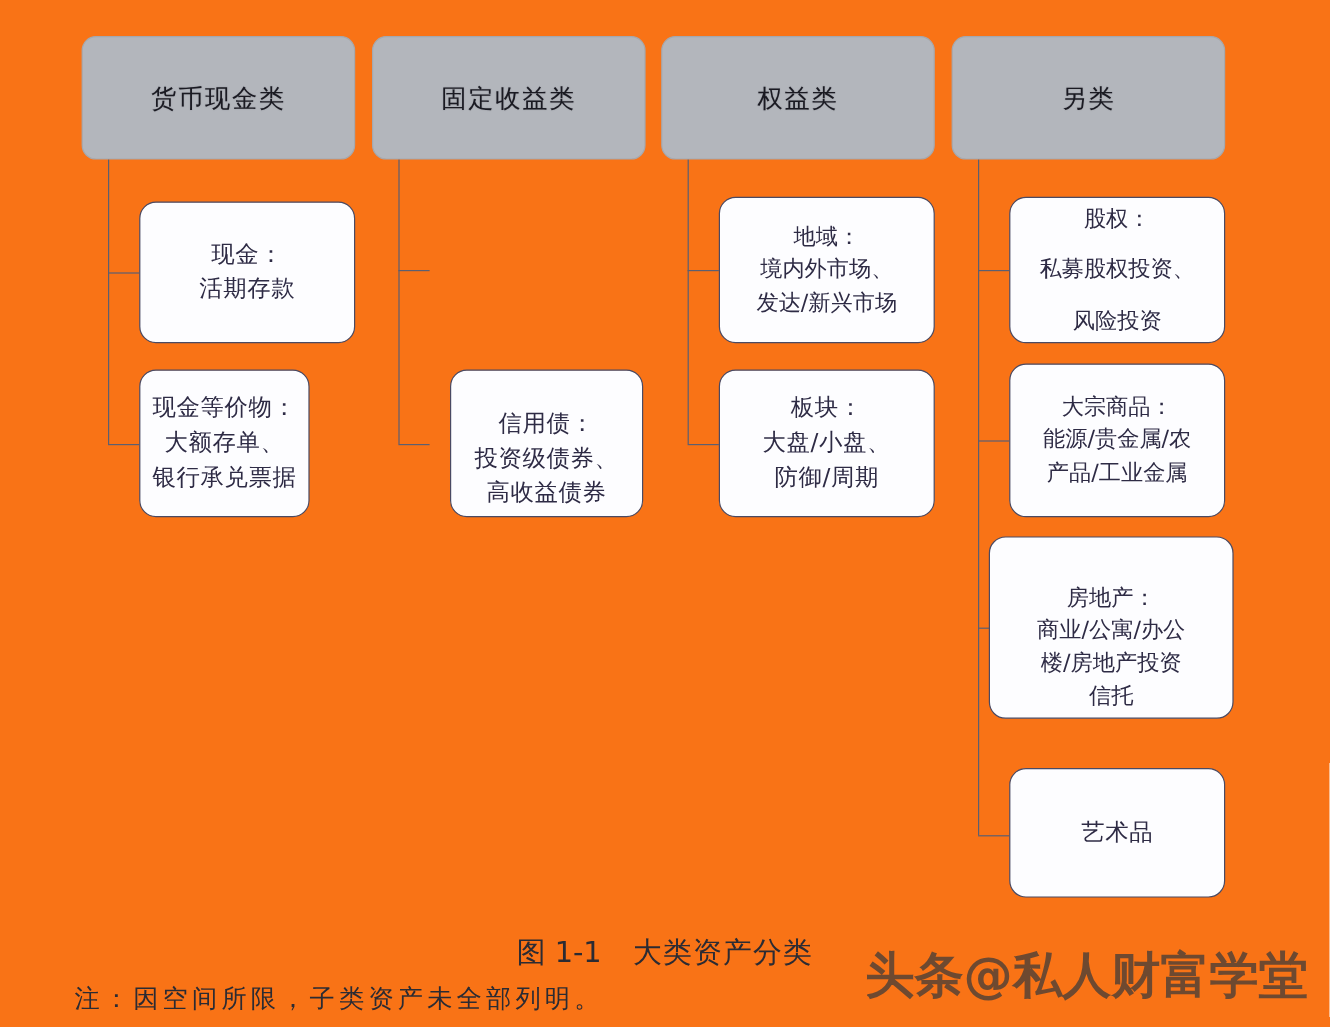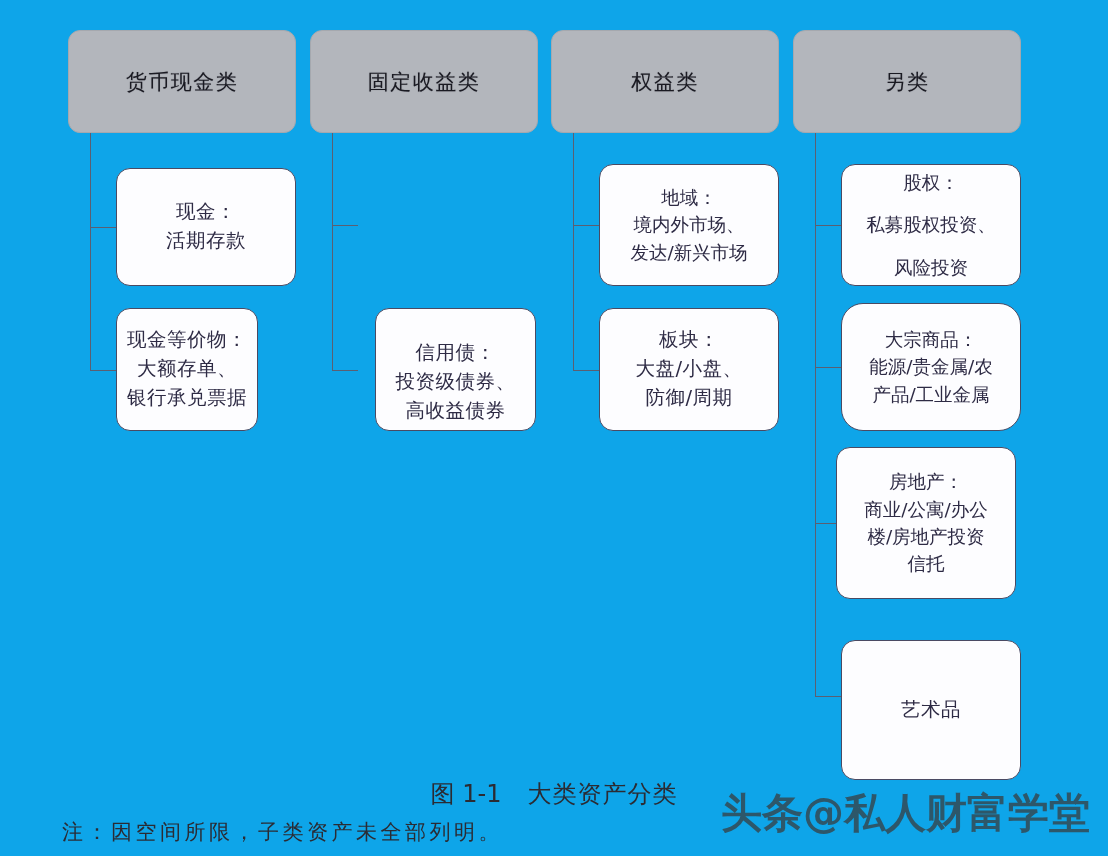--- a/index.html
+++ b/index.html
@@ -8,21 +8,21 @@
     background: #ffffff;
   }
   body {
     font-family: "DejaVu Sans", "Liberation Sans", sans-serif;
     -webkit-font-smoothing: antialiased;
   }
   #canvas {
     position: relative;
     width: 1108px;
     height: 856px;
-    background: #0ea5e9;
+    background: #f97316;
     overflow: hidden;
   }
   .col {
     position: absolute;
     top: 0;
     width: 235px;
     height: 790px;
   }
   .parent-box {
     position: absolute;
@@ -174,34 +174,34 @@
           <span>另类</span>
         </div>
         <div class="trunk" style="left: 29px; top: 133px; height: 563px;"></div>
         <div class="stub" style="left: 29px; top: 225px; width: 26px;"></div>
         <div class="child-box tight" style="left: 55px; top: 164px; width: 180px; height: 122px; justify-content: space-between;">
           <span class="ln">股权：</span>
           <span class="ln">私募股权投资、</span>
           <span class="ln">风险投资</span>
         </div>
         <div class="stub" style="left: 29px; top: 367px; width: 26px;"></div>
-        <div class="child-box tight" style="left: 55px; top: 303px; width: 180px; height: 128px; border-radius: 22px;">
+        <div class="child-box tight" style="left: 55px; top: 303px; width: 180px; height: 128px;">
           <span class="ln">大宗商品：</span>
           <span class="ln">能源/贵金属/农</span>
           <span class="ln">产品/工业金属</span>
         </div>
         <div class="stub" style="left: 29px; top: 523px; width: 26px;"></div>
-        <div class="child-box tight" style="left: 50px; top: 447px; width: 180px; height: 152px;">
+        <div class="child-box tight" style="left: 38px; top: 447px; width: 204px; height: 152px; justify-content: flex-end;">
           <span class="ln">房地产：</span>
           <span class="ln">商业/公寓/办公</span>
           <span class="ln">楼/房地产投资</span>
           <span class="ln">信托</span>
         </div>
         <div class="stub" style="left: 29px; top: 696px; width: 26px;"></div>
-        <div class="child-box" style="left: 55px; top: 640px; width: 180px; height: 140px;">
+        <div class="child-box" style="left: 55px; top: 640px; width: 180px; height: 108px;">
           <span class="ln">艺术品</span>
         </div>
       </div>
     </div>
 
   <div class="caption">
     <span class="num">图 1-1</span><span class="gap"></span><span>大类资产分类</span>
   </div>
 
   <div class="footnote">注：因空间所限，子类资产未全部列明。</div>

